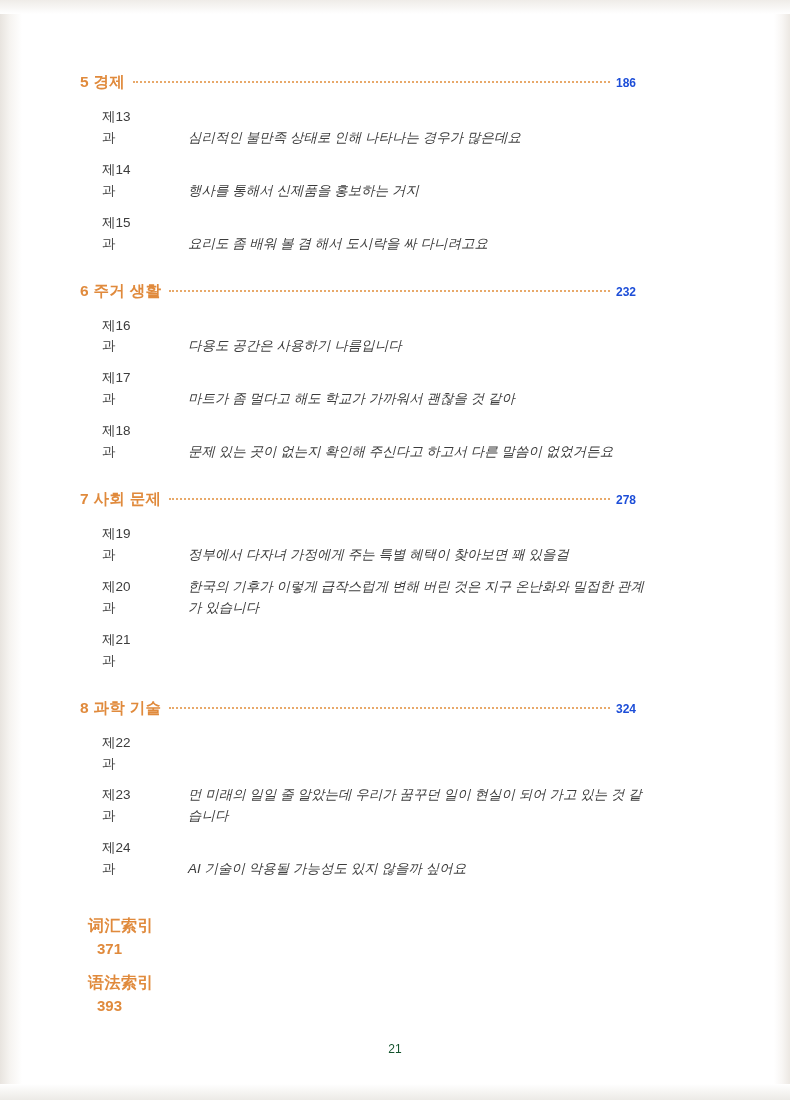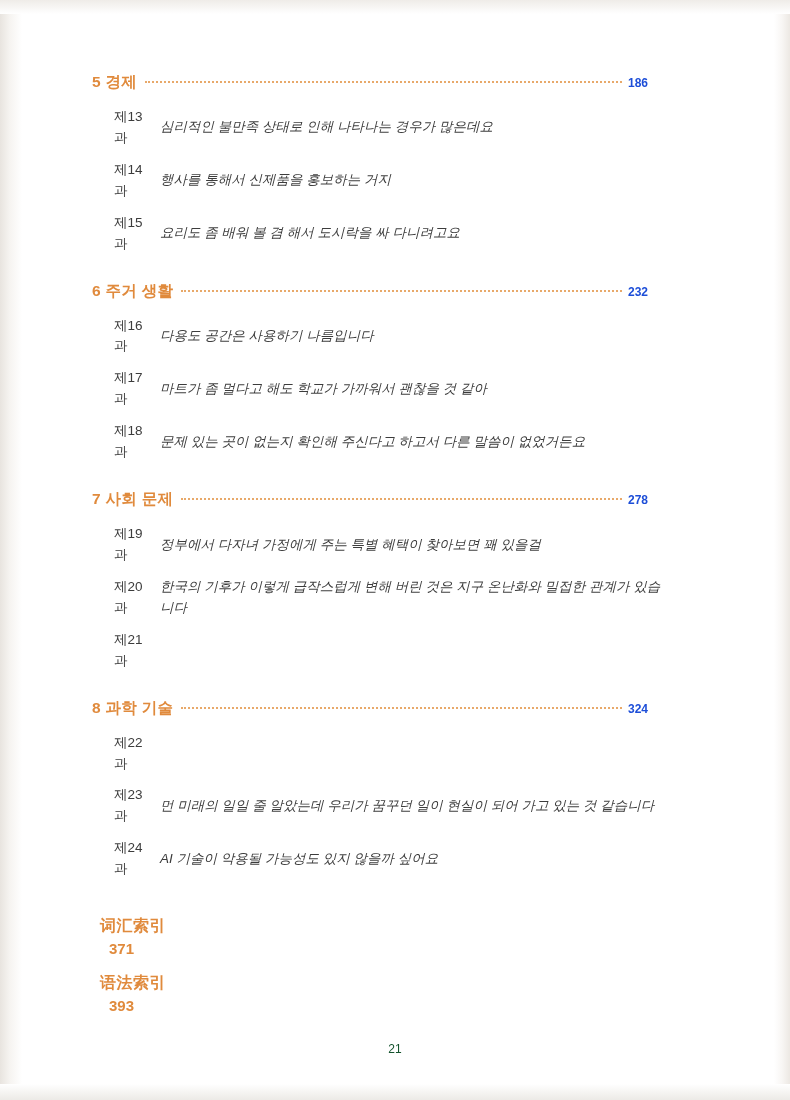--- a/index.html
+++ b/index.html
@@ -41,21 +41,21 @@
   .page-edge-bottom {
     position: absolute;
     left: 0; right: 0; bottom: 0;
     height: 16px;
     background: linear-gradient(to top, #eceae6 0%, #ffffff 100%);
     pointer-events: none;
   }
 
   .content {
     position: absolute;
-    left: 92px;
+    left: 80px;
     top: 72px;
     width: 570px;
   }
 
   
   .chapter {
     margin-bottom: 26px;
   }
   .chapter-head {
     display: flex;
@@ -82,25 +82,26 @@
     font-size: 12px;
     font-weight: bold;
     color: #1d4ed8;
     white-space: nowrap;
     min-width: 34px;
     text-align: left;
   }
 
   .lesson {
     display: flex;
-    align-items: center;
+    align-items: flex-end;
     margin-bottom: 11px;
     font-size: 13.5px;
     color: #3c3c3c;
     line-height: 1.55;
+    gap: 40px;
   }
   .lesson-num {
     flex: 0 0 auto;
     width: 64px;
     padding-left: 22px;
     box-sizing: border-box;
     color: #3c3c3c;
   }
   .lesson-title {
     flex: 1 1 auto;

